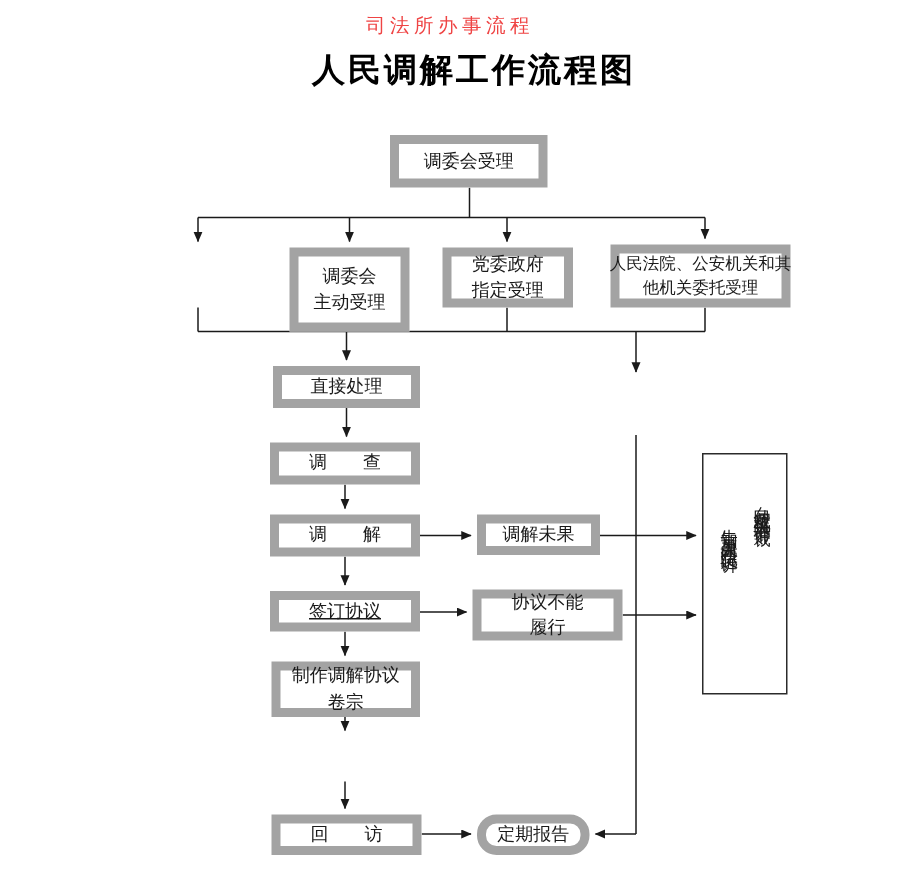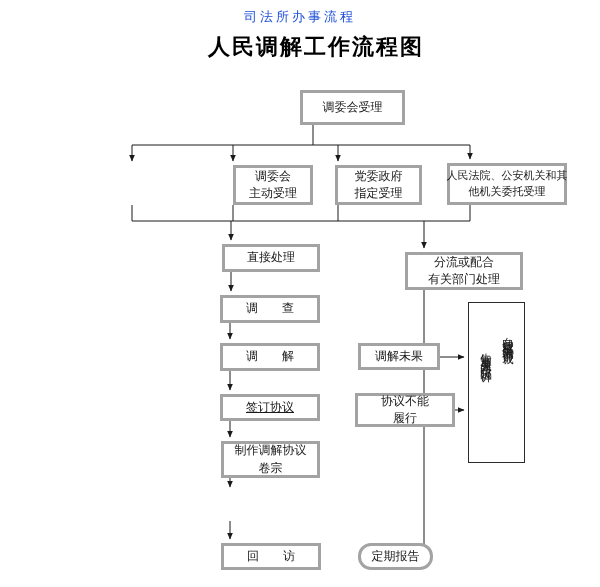--- a/index.html
+++ b/index.html
@@ -2,34 +2,33 @@
 <html><head>
 <meta charset="utf-8">
 <style>
   html,body{margin:0;padding:0;background:#ffffff;}
   .stage{
     position:relative;width:600px;height:587px;background:#ffffff;
     font-family:"DejaVu Sans",sans-serif;color:#111;overflow:hidden;
   }
   .subtitle{
     position:absolute;left:0;top:8px;width:600px;text-align:center;
-    font-size:13px;letter-spacing:3px;color:#1d4ed8;
+    font-size:13px;letter-spacing:3px;color:#ef4444;
   }
   .main-title{
     position:absolute;left:0;top:32px;width:600px;text-align:center;
     font-size:22px;font-weight:bold;letter-spacing:2px;color:#000;
     font-family:"DejaVu Serif",serif;
     padding-left:16px;
   }
   .box{
-    position:absolute;border:3px solid #a3a3a3;background:#fff;
+    position:absolute;border:6px solid #a3a3a3;background:#fff;
     display:flex;flex-direction:column;align-items:center;justify-content:center;
     font-size:12px;line-height:1.45;text-align:center;color:#1a1a1a;
     box-sizing:border-box;
-    margin-left:40px;
   }
   .box span{white-space:pre;display:block;}
   .box.small-font{font-size:11px;}
   .tall-box{
     position:absolute;border:1px solid #2b2b2b;background:#fff;
     box-sizing:border-box;display:flex;flex-direction:row;
     justify-content:center;gap:7px;
   }
   .vcol{
     writing-mode:vertical-rl;font-size:11.5px;letter-spacing:2px;
@@ -85,39 +84,35 @@
 
       <path d="M424,290 V556"></path>
       <path d="M424,556 H397" marker-end="url(#arw)"></path>
     </g>
   </svg>
 
   <div class="box" style="left:260px;top:90px;width:105px;height:35px;">
     <span>调委会受理</span>
   </div>
 
-  <div class="box" style="left:193px;top:165px;width:80px;height:40px;">
+  <div class="box" style="left:193px;top:165px;width:80px;height:56px;">
     <span>调委会</span>
     <span>主动受理</span>
   </div>
   <div class="box" style="left:295px;top:165px;width:87px;height:40px;">
     <span>党委政府</span>
     <span>指定受理</span>
   </div>
   <div class="box small-font" style="left:407px;top:163px;width:120px;height:42px;">
     <span>人民法院、公安机关和其</span>
     <span>他机关委托受理</span>
   </div>
 
   <div class="box" style="left:182px;top:244px;width:98px;height:28px;">
     <span>直接处理</span>
-  </div>
-  <div class="box" style="left:365px;top:252px;width:118px;height:38px;">
-    <span>分流或配合</span>
-    <span>有关部门处理</span>
   </div>
 
   <div class="box" style="left:180px;top:295px;width:100px;height:28px;">
     <span>调　　查</span>
   </div>
   <div class="box" style="left:180px;top:343px;width:100px;height:28px;">
     <span>调　　解</span>
   </div>
   <div class="box" style="left:318px;top:343px;width:82px;height:27px;">
     <span>调解未果</span>

